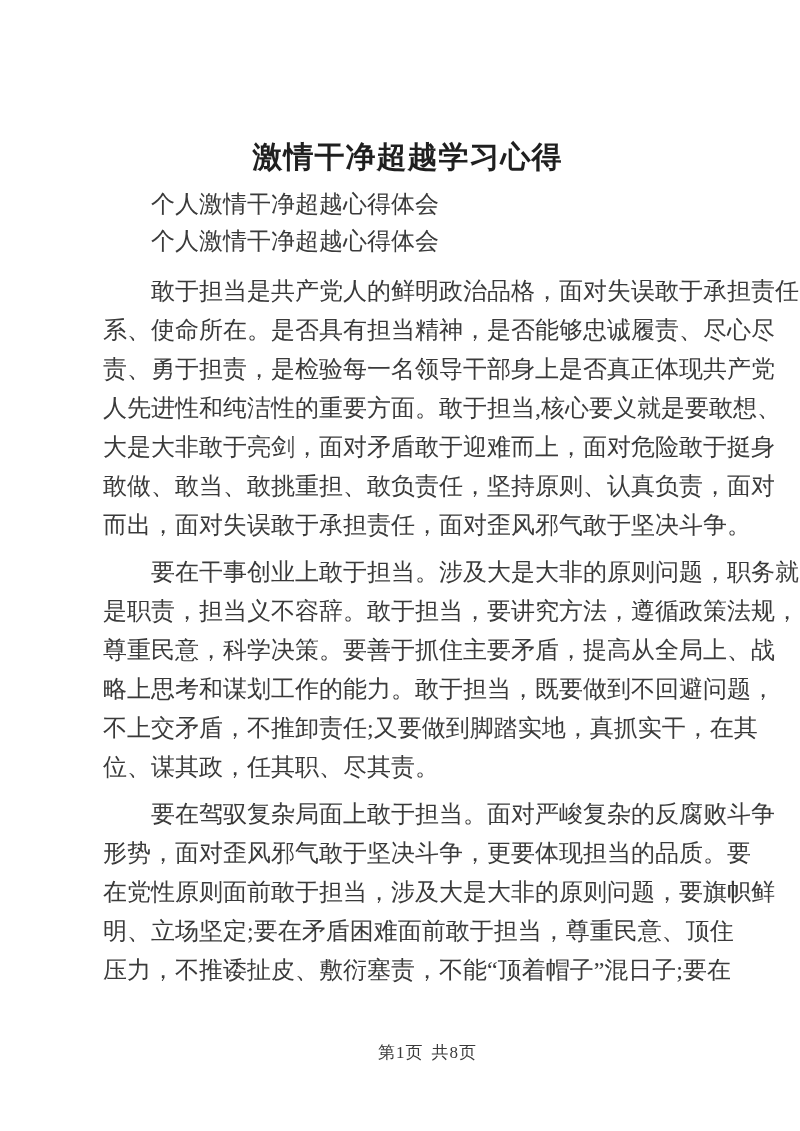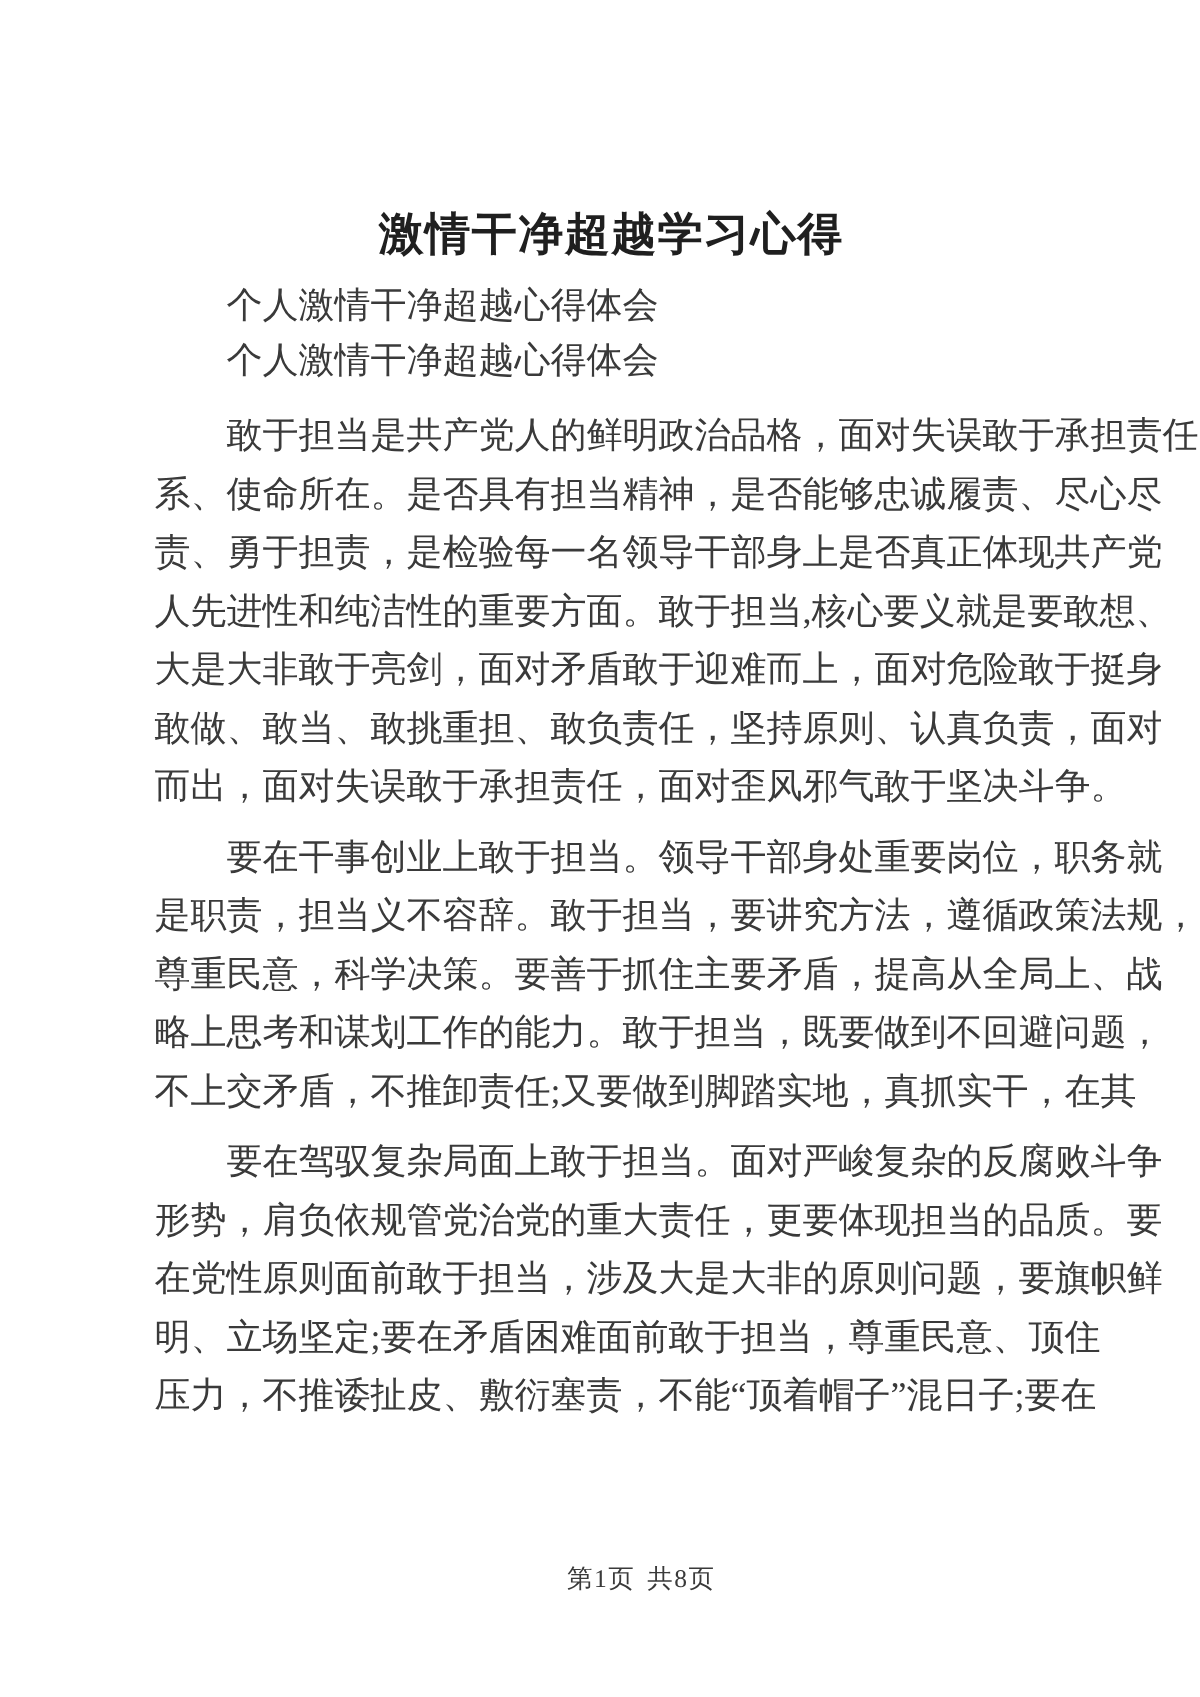--- a/index.html
+++ b/index.html
@@ -94,29 +94,30 @@
         <div class="paragraph">
           <div class="line first">敢于担当是共产党人的鲜明政治品格，面对失误敢于承担责任</div>
           <div class="line">系、使命所在。是否具有担当精神，是否能够忠诚履责、尽心尽</div>
           <div class="line">责、勇于担责，是检验每一名领导干部身上是否真正体现共产党</div>
           <div class="line">人先进性和纯洁性的重要方面。敢于担当,核心要义就是要敢想、</div>
           <div class="line">大是大非敢于亮剑，面对矛盾敢于迎难而上，面对危险敢于挺身</div>
           <div class="line">敢做、敢当、敢挑重担、敢负责任，坚持原则、认真负责，面对</div>
           <div class="line last">而出，面对失误敢于承担责任，面对歪风邪气敢于坚决斗争。</div>
         </div>
         <div class="paragraph">
-          <div class="line first">要在干事创业上敢于担当。领导干部身处重要岗位，职务就</div>
+          <div class="line first">要在干事创业上敢于担当。涉及大是大非的原则问题，职务就</div>
           <div class="line">是职责，担当义不容辞。敢于担当，要讲究方法，遵循政策法规，</div>
           <div class="line">尊重民意，科学决策。要善于抓住主要矛盾，提高从全局上、战</div>
           <div class="line">略上思考和谋划工作的能力。敢于担当，既要做到不回避问题，</div>
           <div class="line">不上交矛盾，不推卸责任;又要做到脚踏实地，真抓实干，在其</div>
+          <div class="line last">位、谋其政，任其职、尽其责。</div>
         </div>
         <div class="paragraph">
           <div class="line first">要在驾驭复杂局面上敢于担当。面对严峻复杂的反腐败斗争</div>
-          <div class="line">形势，肩负依规管党治党的重大责任，更要体现担当的品质。要</div>
+          <div class="line">形势，面对歪风邪气敢于坚决斗争，更要体现担当的品质。要</div>
           <div class="line">在党性原则面前敢于担当，涉及大是大非的原则问题，要旗帜鲜</div>
           <div class="line">明、立场坚定;要在矛盾困难面前敢于担当，尊重民意、顶住</div>
           <div class="line">压力，不推诿扯皮、敷衍塞责，不能“顶着帽子”混日子;要在</div>
         </div>
       </div>
   </div>
 
   <div class="footer">
     <span class="footer-page">第1页</span><span class="footer-total">共8页</span>
   </div>

